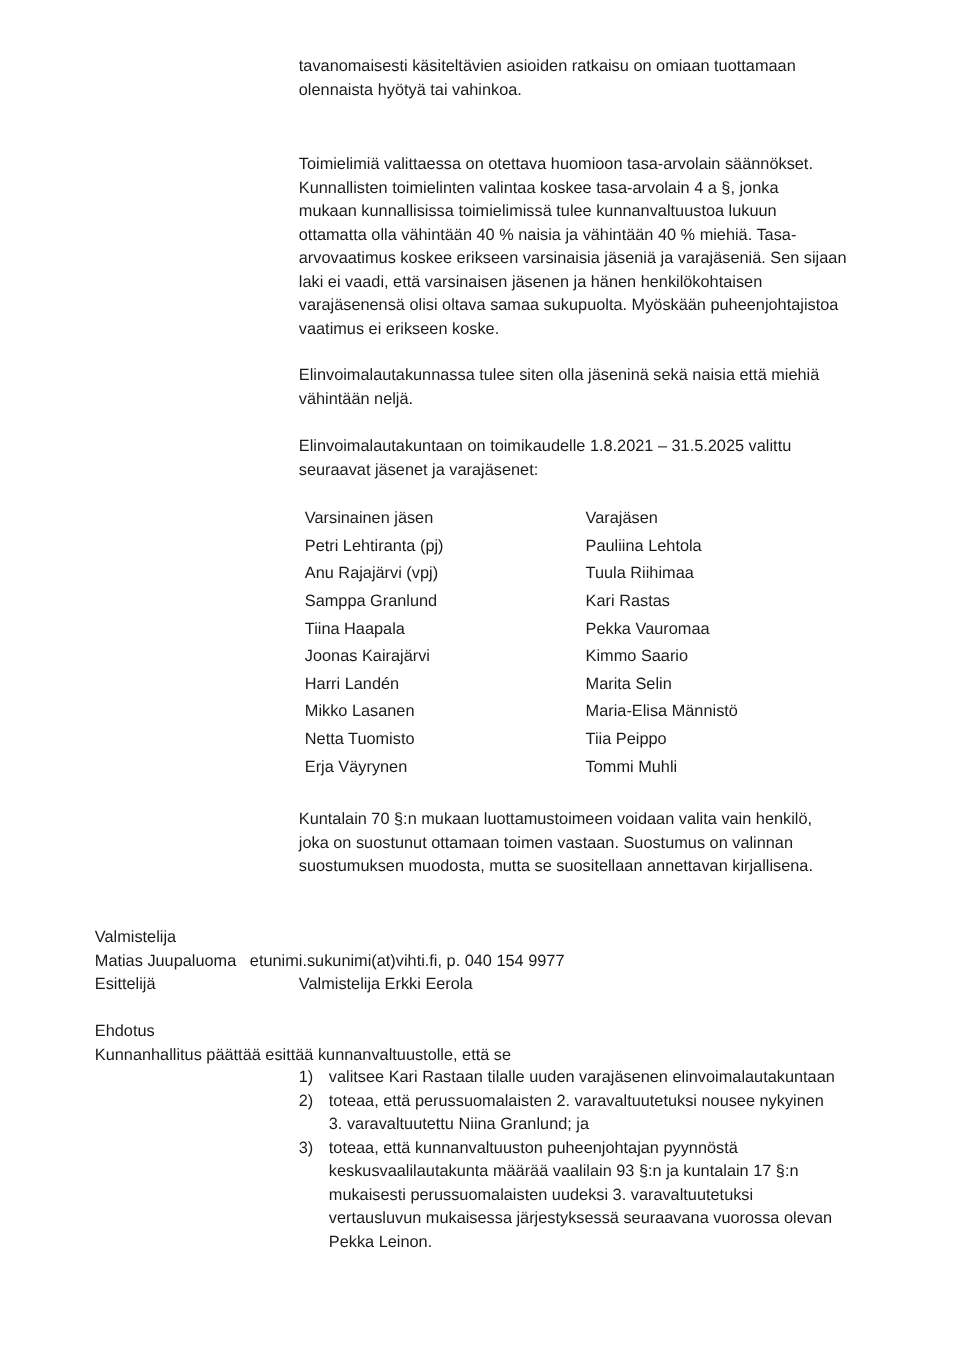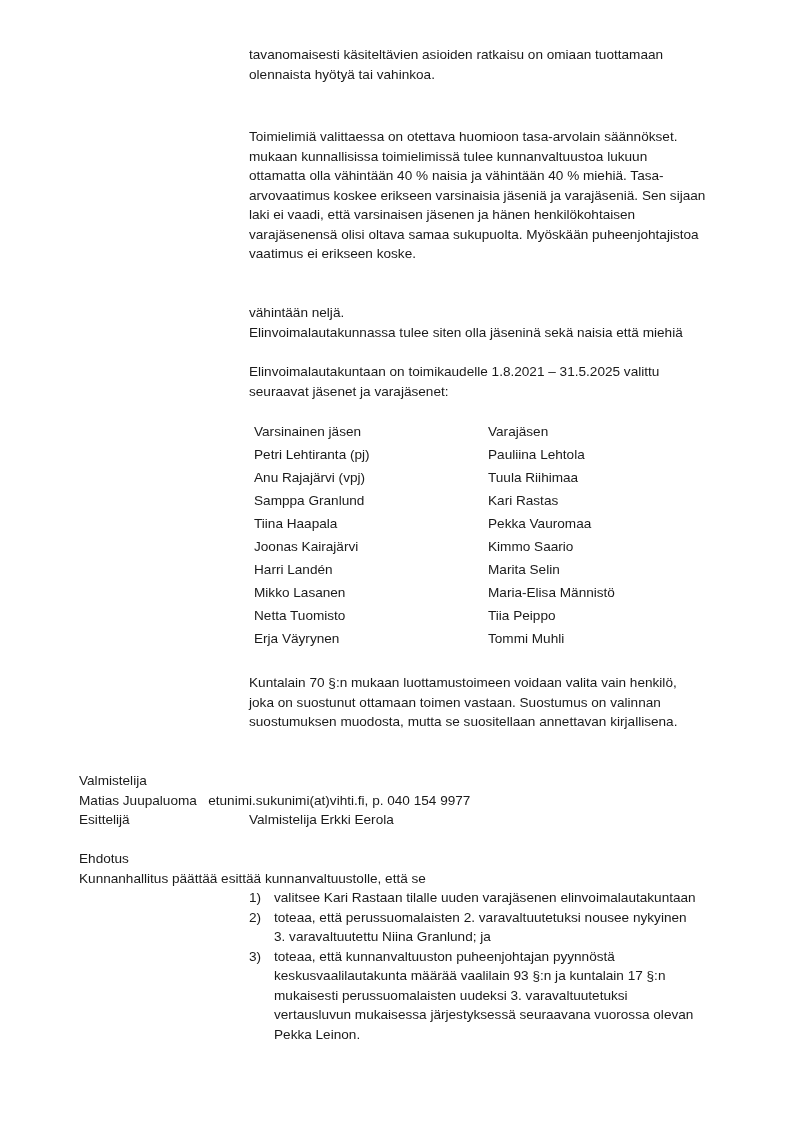--- a/index.html
+++ b/index.html
@@ -86,33 +86,34 @@
 <div class="block" style="top:45px;">
   <p class="para">
     <span class="line">tavanomaisesti käsiteltävien asioiden ratkaisu on omiaan tuottamaan</span>
     <span class="line">olennaista hyötyä tai vahinkoa.</span>
   </p>
 </div>
 
 <div class="block" style="top:127px;">
   <p class="para">
     <span class="line">Toimielimiä valittaessa on otettava huomioon tasa-arvolain säännökset.</span>
+    <span class="line">Kunnallisten toimielinten valintaa koskee tasa-arvolain 4 a §, jonka</span>
     <span class="line">mukaan kunnallisissa toimielimissä tulee kunnanvaltuustoa lukuun</span>
     <span class="line">ottamatta olla vähintään 40 % naisia ja vähintään 40 % miehiä. Tasa-</span>
     <span class="line">arvovaatimus koskee erikseen varsinaisia jäseniä ja varajäseniä. Sen sijaan</span>
     <span class="line">laki ei vaadi, että varsinaisen jäsenen ja hänen henkilökohtaisen</span>
     <span class="line">varajäsenensä olisi oltava samaa sukupuolta. Myöskään puheenjohtajistoa</span>
     <span class="line">vaatimus ei erikseen koske.</span>
   </p>
 </div>
 
 <div class="block" style="top:303px;">
   <p class="para">
+    <span class="line">Elinvoimalautakunnassa tulee siten olla jäseninä sekä naisia että miehiä</span>
     <span class="line">vähintään neljä.</span>
-    <span class="line">Elinvoimalautakunnassa tulee siten olla jäseninä sekä naisia että miehiä</span>
   </p>
 </div>
 
 <div class="block" style="top:362px;">
   <p class="para">
     <span class="line">Elinvoimalautakuntaan on toimikaudelle 1.8.2021 – 31.5.2025 valittu</span>
     <span class="line">seuraavat jäsenet ja varajäsenet:</span>
   </p>
 </div>
 

